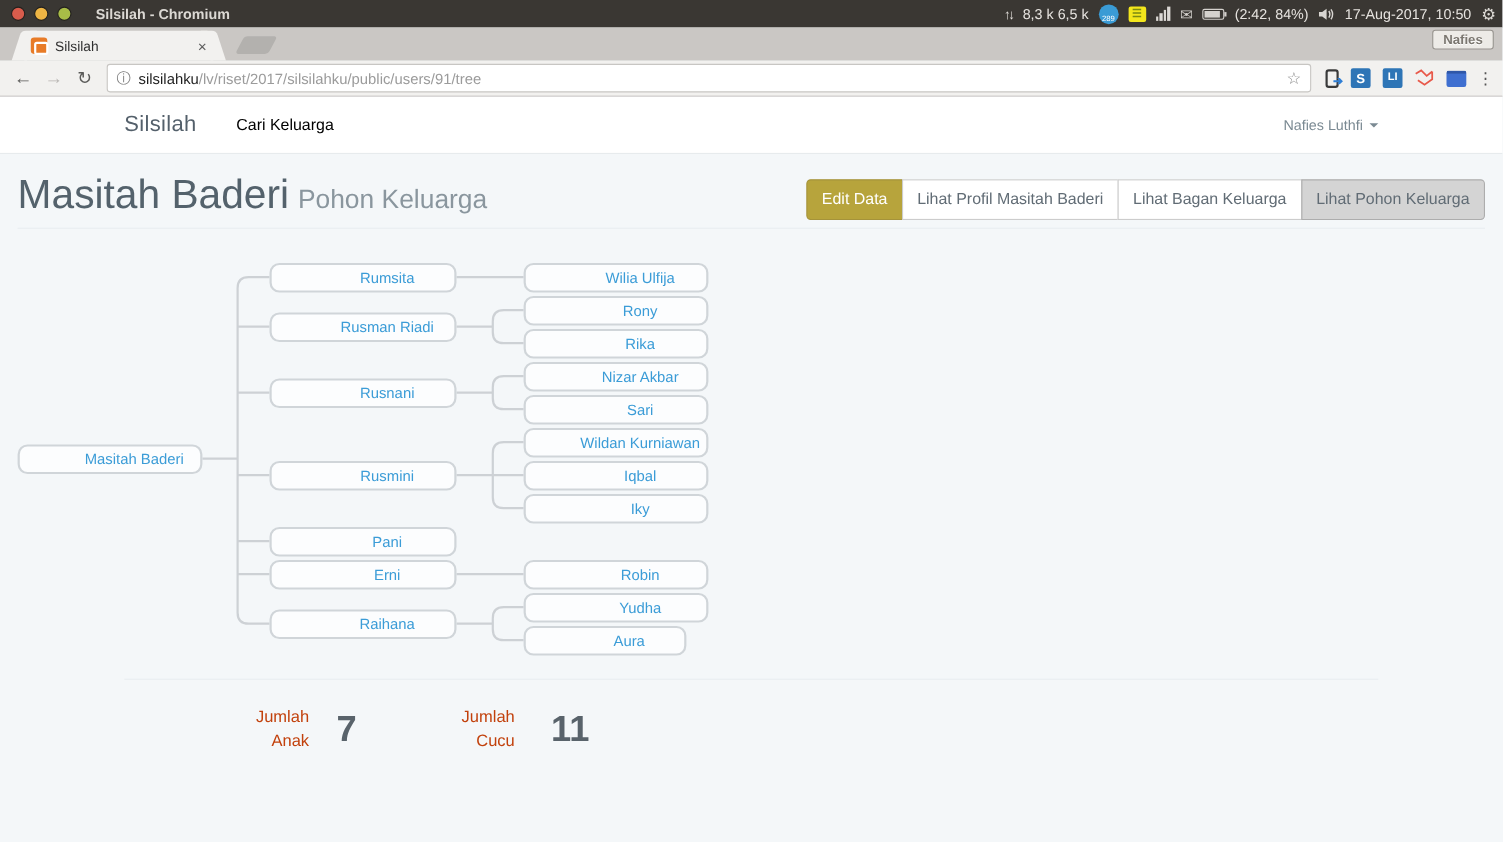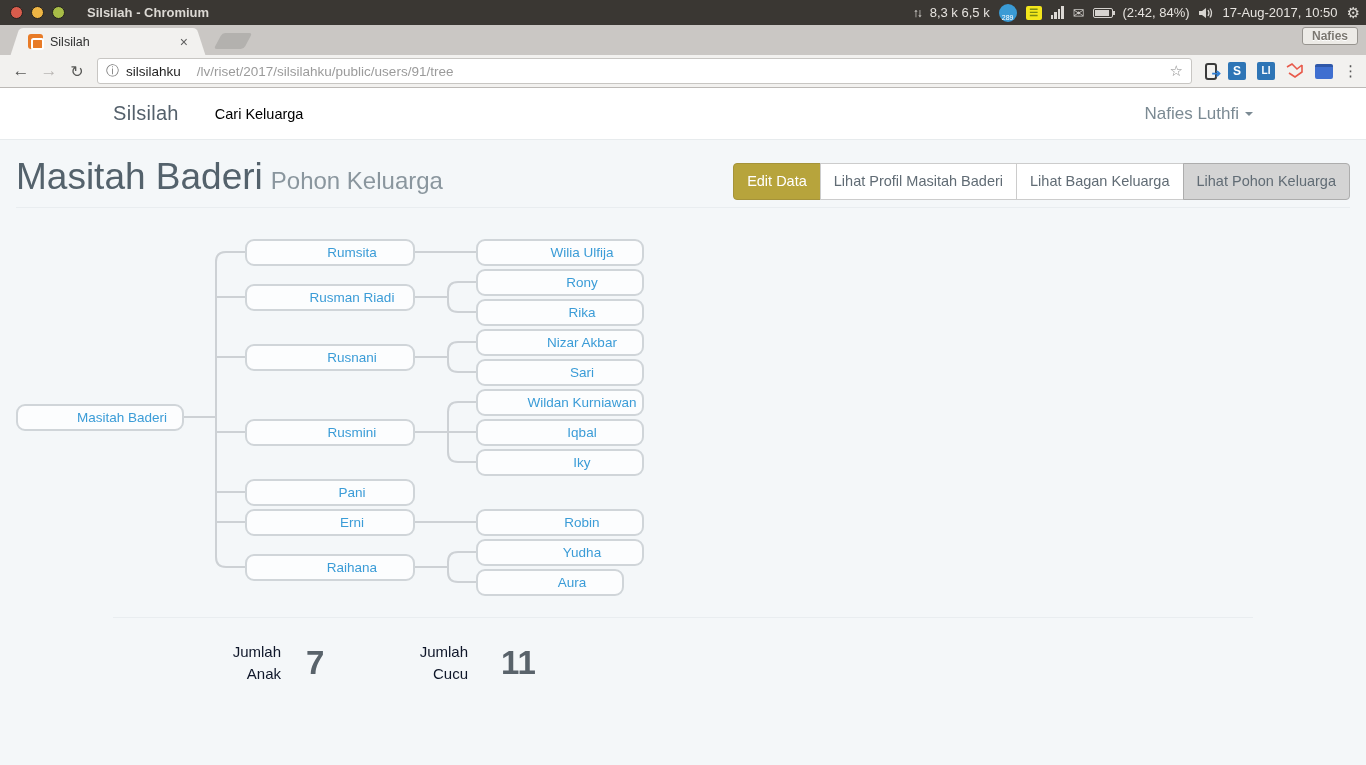--- a/index.html
+++ b/index.html
@@ -61,21 +61,21 @@
   .toolbar { height:33px; background:#f2f1ef; border-bottom:1px solid #bcb9b6;
     display:flex; align-items:center; padding:0 8px; gap:2px; }
   .navbtn { width:26px; text-align:center; font-size:17px; color:#5a5a58; }
   .navbtn.disabled { color:#b9b6b3; }
   .reload { font-size:16px; }
   .urlbar { flex:1; height:26px; background:#fff; border:1px solid #c8c6c3;
     border-radius:3px; display:flex; align-items:center; padding:0 8px; margin:0 5px;
     font-size:13.5px; }
   .info-ico { color:#7a7a7a; font-size:13px; margin-right:7px; }
   .url-host { color:#1f1f1f; }
-  .url-path { color:#9b9b9b;margin-left:16px; }
+  .url-path { color:#9b9b9b; }
   .star { margin-left:auto; font-size:15px; color:#8a8a8a; }
   .exts { display:flex; align-items:center; gap:11px; margin:0 6px; }
   .ext-phone { width:12px; height:17px; border:2px solid #3a3a3a; border-radius:3px;
     position:relative; }
   .ext-phone span { position:absolute; right:-6px; bottom:-2px; color:#2f7fd6;
     font-weight:bold; font-size:11px; }
   .ext-sq { width:18px; height:18px; border-radius:2px; background:#2e75b6; color:#fff;
     font-size:12px; font-weight:bold; text-align:center; line-height:18px; }
   .ext-li { font-size:10px; }
   .ext-folder { width:18px; height:15px; background:#3f6fd0; border-radius:2px;
@@ -83,21 +83,21 @@
   .menu-dots { font-size:15px; color:#555; margin-left:2px; letter-spacing:0; }
 
   
   .page { position:relative; height:677px; background:#f4f7f9; }
   .navbar { position:absolute; top:0; left:0; right:0; height:52px; background:#fff;
     border-bottom:1px solid #e7ebed; }
   .navbar-inner { width:1140px; margin:0 auto; height:100%; display:flex;
     align-items:center; }
   .brand { font-size:20px; color:#54606b; letter-spacing:0.3px; }
   .nav-link { margin-left:36px; font-size:14.5px; color:#000000; }
-  .user-menu { margin-left:auto; font-size:17px; color:#7b8a93; display:flex;
+  .user-menu { margin-left:auto; font-size:13px; color:#7b8a93; display:flex;
     align-items:center; gap:6px; }
   .caret { width:0; height:0; border-left:4px solid transparent;
     border-right:4px solid transparent; border-top:4px solid #7b8a93; }
 
   .h1 { position:absolute; left:16px; top:68px; font-size:37px; color:#54626c;
     white-space:nowrap; }
   .h1 small { font-size:24px; color:#8a969e; margin-left:8px; }
   .hr1 { position:absolute; left:16px; right:16px; top:119px;
     border-top:1px solid #e9edf0; }
 
@@ -111,21 +111,21 @@
   .btn.active  { background:#d4d4d4; border-color:#adadad; }
 
   .tree-layer { position:absolute; left:0; top:0; width:760px; height:560px; }
   .tree-layer svg { position:absolute; left:0; top:0; }
   .tnode { position:absolute; height:27px; border:2px solid #d0d5d9; border-radius:9px;
     background:#fcfdfe; color:#3b9cd7; font-size:13.5px; line-height:23px;
     text-align:center; cursor:pointer;padding-left:44px; }
 
   .hr2 { position:absolute; left:113px; width:1140px; top:529px;
     border-top:1px solid #e9edf0; }
-  .stat-label { position:absolute; width:82px; font-size:15px; color:#0f172a;
+  .stat-label { position:absolute; width:82px; font-size:15px; color:#c2410c;
     line-height:22px; text-align:right; top:553px; }
   .stat-value { position:absolute; font-size:33px; font-weight:bold; color:#59636b;
     top:556px; }
   .lbl-anak { left:199px; }
   .val-anak { left:306px; }
   .lbl-cucu { left:386px; }
   .val-cucu { left:501px; }
 </style>
 </head>
 <body>

